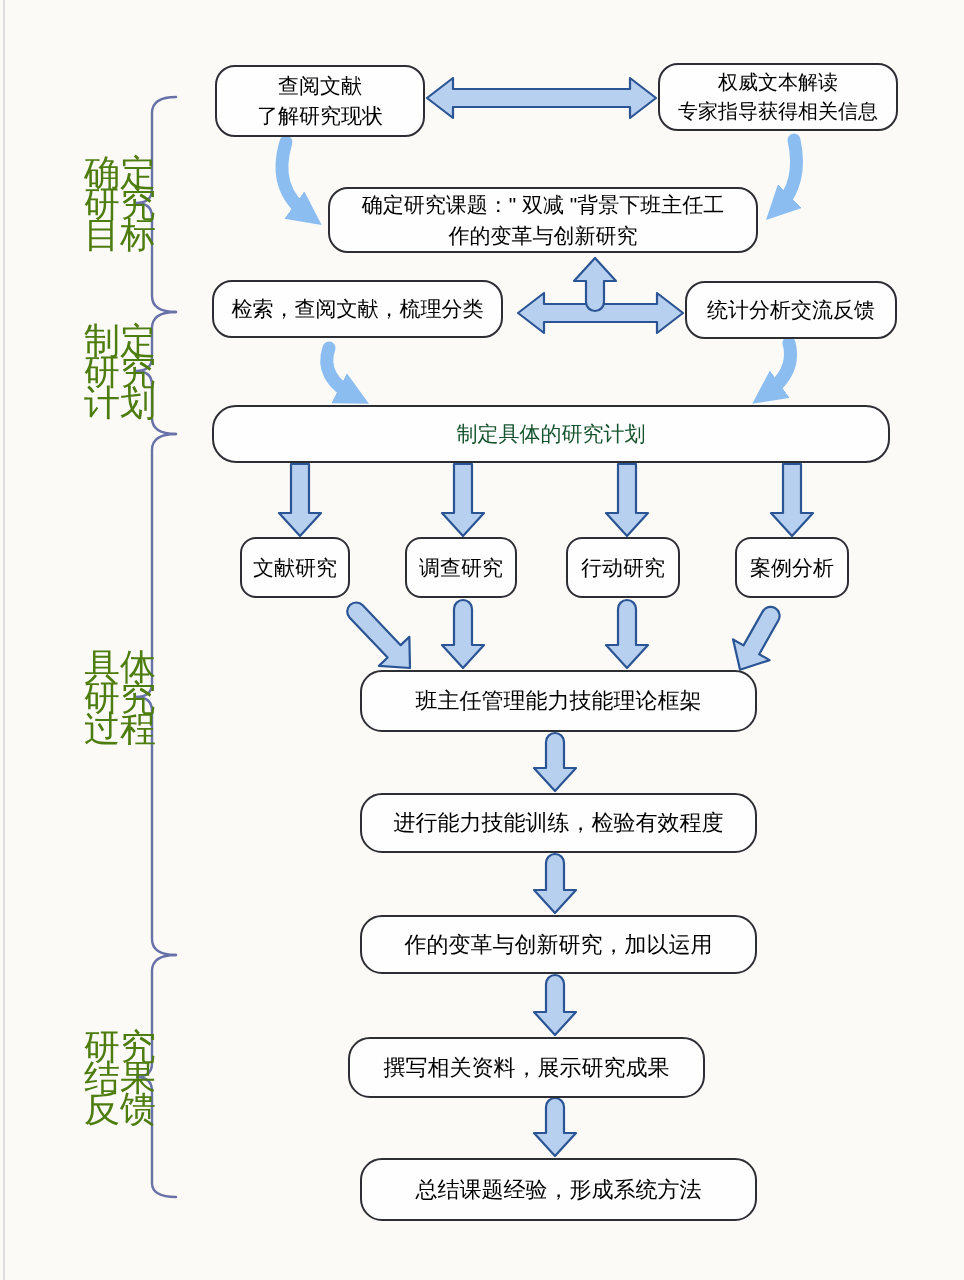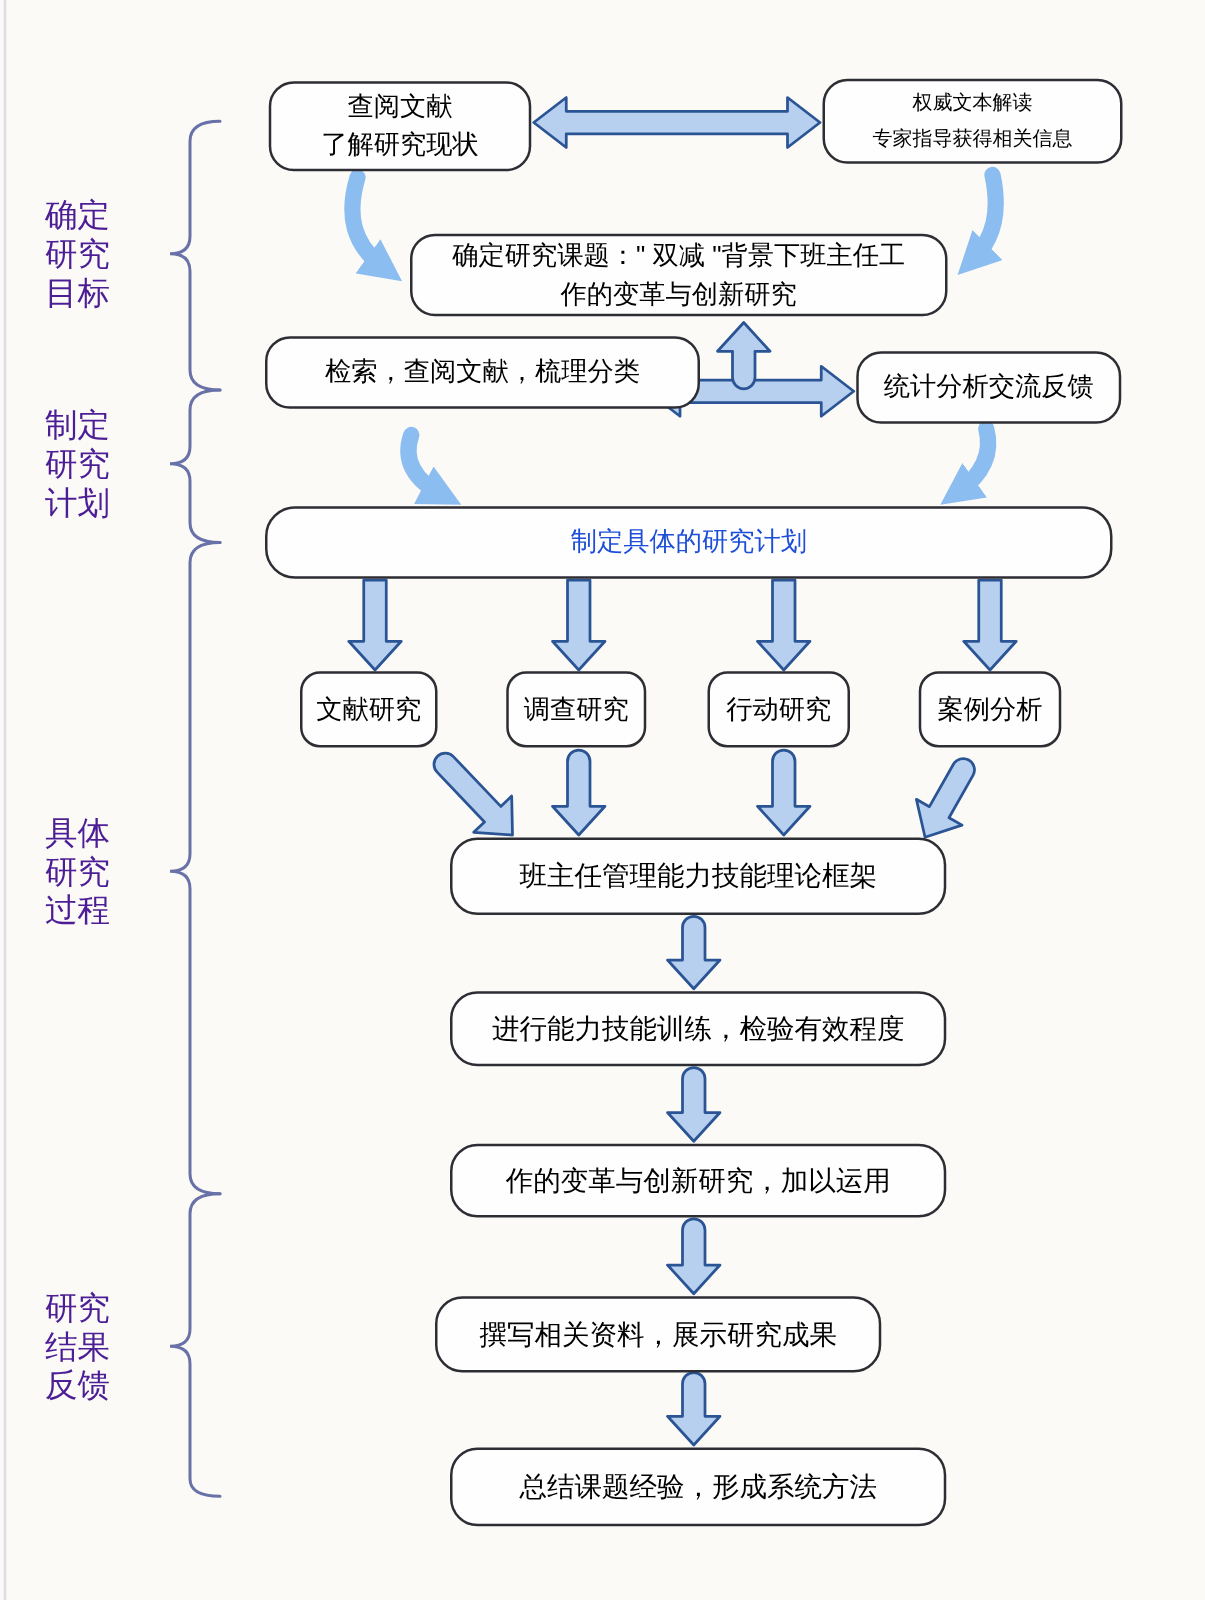--- a/index.html
+++ b/index.html
@@ -18,24 +18,24 @@
   .brace{fill:none;stroke:#6872a8;stroke-width:2.4;stroke-linecap:round;}
   .node{
     position:absolute;display:flex;align-items:center;justify-content:center;
     background:#fefefe;border:2px solid #2d2d34;border-radius:20px;
     color:#000000;font-size:21px;line-height:30px;text-align:center;
     white-space:pre-line;box-sizing:border-box;padding:2px 8px;
   }
   .node.small{border-radius:16px;}
   .node.wide{border-radius:24px;}
   .node.big{border-radius:22px;font-size:22px;}
-  .node.muted{color:#1d4ed8;}
+  .node.muted{color:#14532d;}
   .side-label{
-    position:absolute;width:120px;text-align:left;color:#4c1d95;
-    font-size:26px;line-height:31px;white-space:pre-line;
+    position:absolute;width:120px;text-align:right;color:#4d7c0f;
+    font-size:36px;line-height:31px;white-space:pre-line;
   }
 </style>
 </head>
 <body>
 
 <div id="canvas">
   <div id="edgeline"></div>
 
   <svg class="overlay" viewBox="0 0 964 1280" xmlns="http://www.w3.org/2000/svg">
     <defs>
@@ -87,25 +87,25 @@
 计划</div>
   <div class="side-label" style="left:36px;top:651px;">具体
 研究
 过程</div>
   <div class="side-label" style="left:36px;top:1031px;">研究
 结果
 反馈</div>
 
   <div class="node" style="left:215px;top:65px;width:210px;height:72px;">查阅文献
 了解研究现状</div>
-  <div class="node" style="left:658px;top:63px;width:240px;height:68px;font-size:16px;line-height:29px;">权威文本解读
+  <div class="node" style="left:658px;top:63px;width:240px;height:68px;font-size:20px;line-height:29px;">权威文本解读
 专家指导获得相关信息</div>
   <div class="node" style="left:328px;top:187px;width:430px;height:66px;line-height:31px;">确定研究课题：" 双减 "背景下班主任工
 作的变革与创新研究</div>
-  <div class="node" style="left:212px;top:269px;width:348px;height:58px;">检索，查阅文献，梳理分类</div>
+  <div class="node" style="left:212px;top:280px;width:291px;height:58px;">检索，查阅文献，梳理分类</div>
   <div class="node" style="left:685px;top:281px;width:212px;height:58px;">统计分析交流反馈</div>
   <div class="node wide muted" style="left:212px;top:405px;width:678px;height:58px;">制定具体的研究计划</div>
 
   <div class="node small" style="left:240px;top:537px;width:110px;height:61px;text-align:right;">文献研究</div>
   <div class="node small" style="left:405px;top:537px;width:112px;height:61px;">调查研究</div>
   <div class="node small" style="left:566px;top:537px;width:114px;height:61px;">行动研究</div>
   <div class="node small" style="left:735px;top:537px;width:114px;height:61px;">案例分析</div>
 
   <div class="node big" style="left:360px;top:670px;width:397px;height:62px;">班主任管理能力技能理论框架</div>
   <div class="node big" style="left:360px;top:793px;width:397px;height:60px;">进行能力技能训练，检验有效程度</div>

